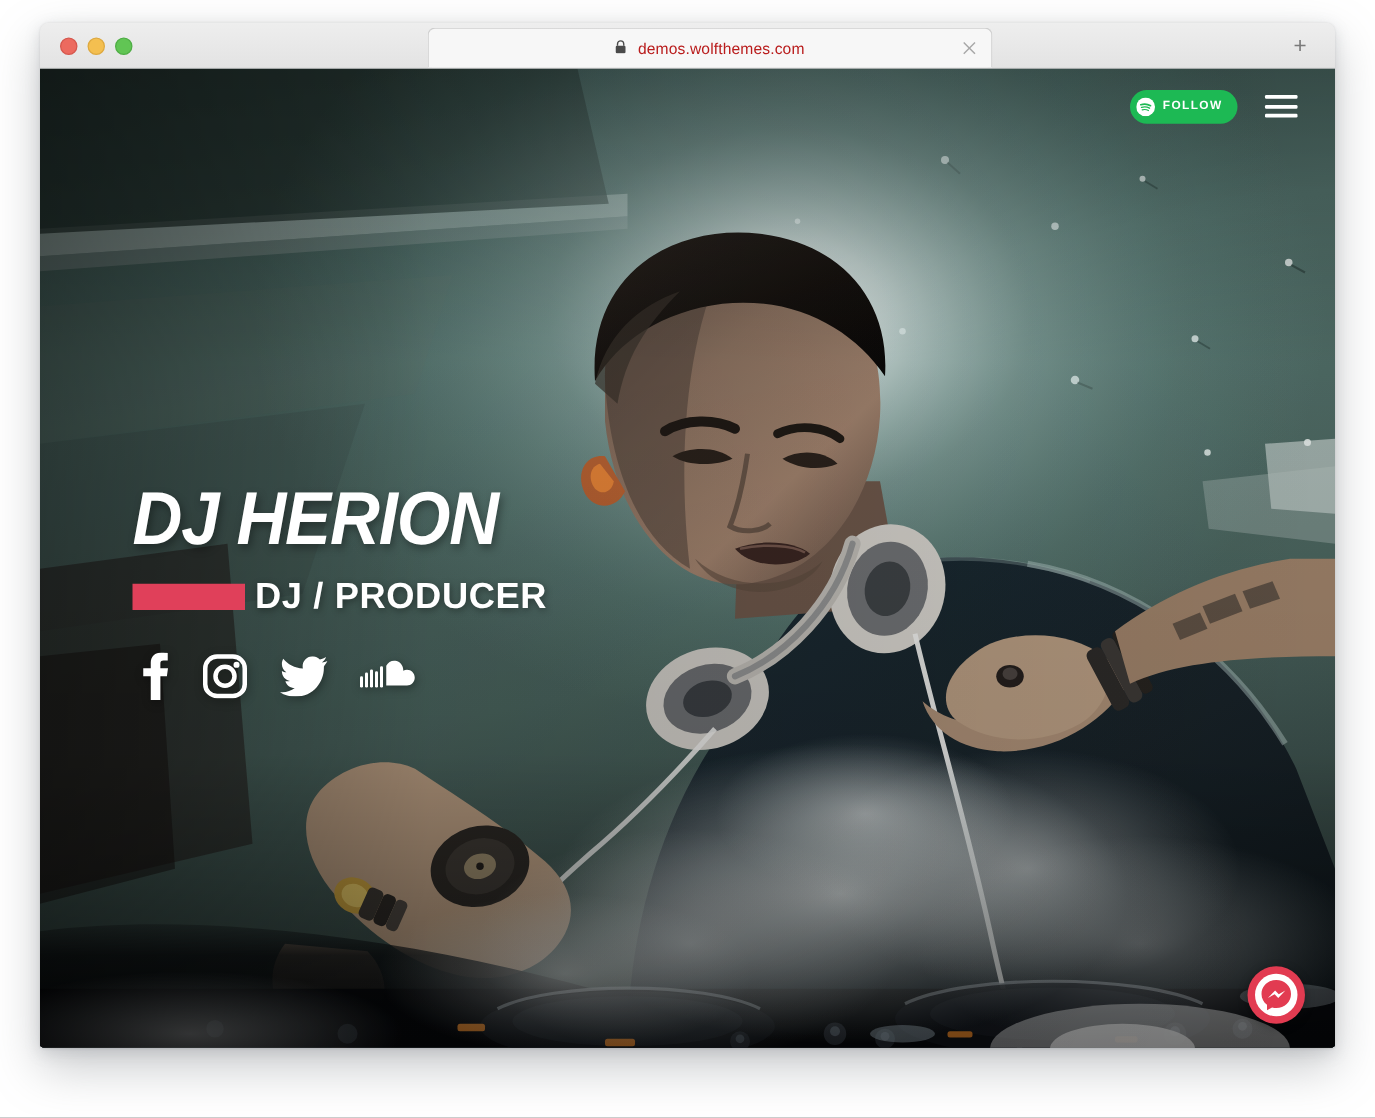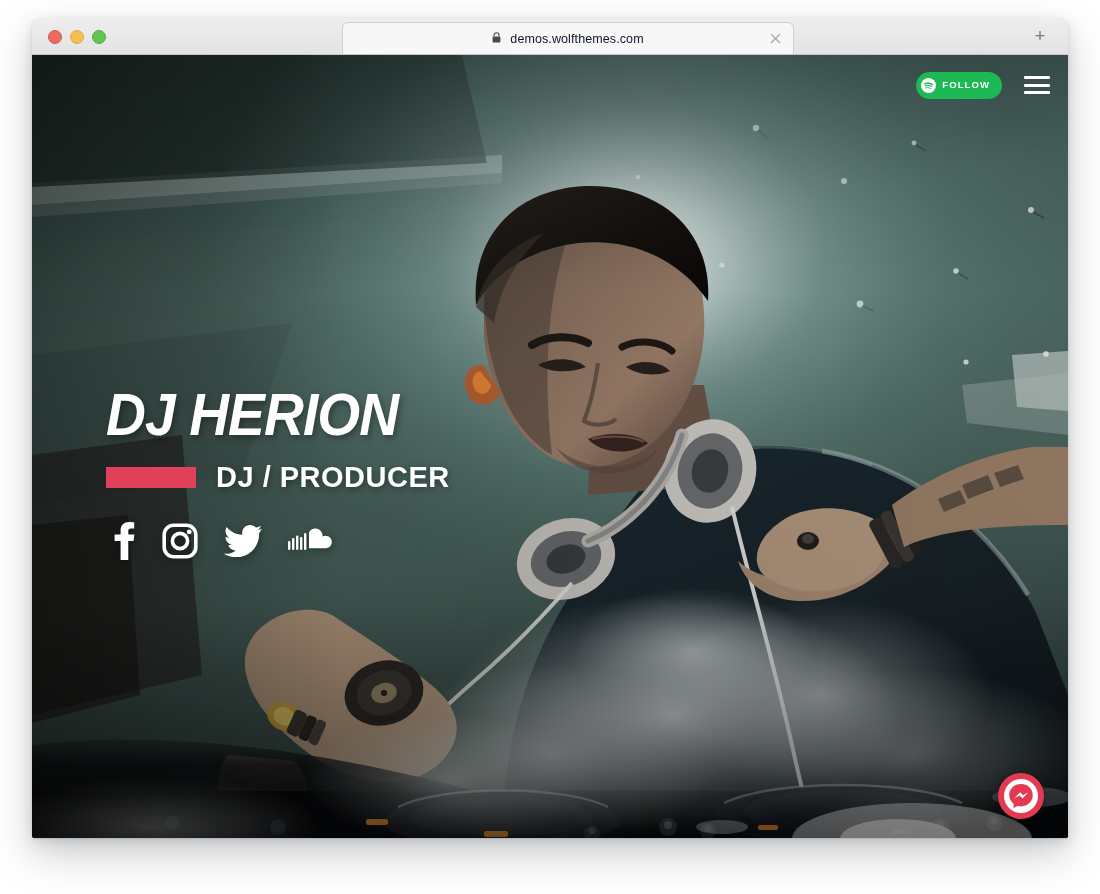--- a/index.html
+++ b/index.html
@@ -63,21 +63,21 @@
     border-radius: 6px 6px 0 0;
     display: flex;
     align-items: center;
     justify-content: center;
   }
   #tab-title-wrap {
     display: flex;
     align-items: center;
     gap: 9px;
     font-size: 12.5px;
-    color: #0f172a;
+    color: #b91c1c;
     letter-spacing: 0.1px;
   }
   .lock-glyph { display: block; }
   #tab-close {
     position: absolute;
     right: 10px;
     top: 8px;
     width: 15px; height: 15px;
     opacity: 0.55;
   }
@@ -112,21 +112,21 @@
   #hero-photo svg { display: block; width: 100%; height: 100%; }
 
   
   #site-header {
     position: absolute;
     top: 0; left: 0; right: 0;
     height: 60px;
     display: flex;
     align-items: center;
     justify-content: flex-end;
-    padding-right: 18px;
+    padding-right: 30px;
     gap: 22px;
     z-index: 30;
   }
   #spotify-follow {
     display: flex;
     align-items: center;
     gap: 6px;
     background: #1db954;
     border-radius: 20px;
     padding: 4px 12px 4px 5px;
@@ -177,21 +177,21 @@
     letter-spacing: -1px;
     transform: scaleX(0.92);
     transform-origin: left center;
     text-shadow: 2px 3px 7px rgba(0,0,0,0.35);
     white-space: nowrap;
     font-family: "Liberation Sans", sans-serif;
   }
   #hero-subtitle-row {
     display: flex;
     align-items: center;
-    gap: 20px;
+    gap: 8px;
     margin-top: 18px;
   }
   #accent-bar {
     width: 90px;
     height: 21px;
     background: #e0405a;
     flex: none;
   }
   #hero-subtitle {
     margin: 0;

